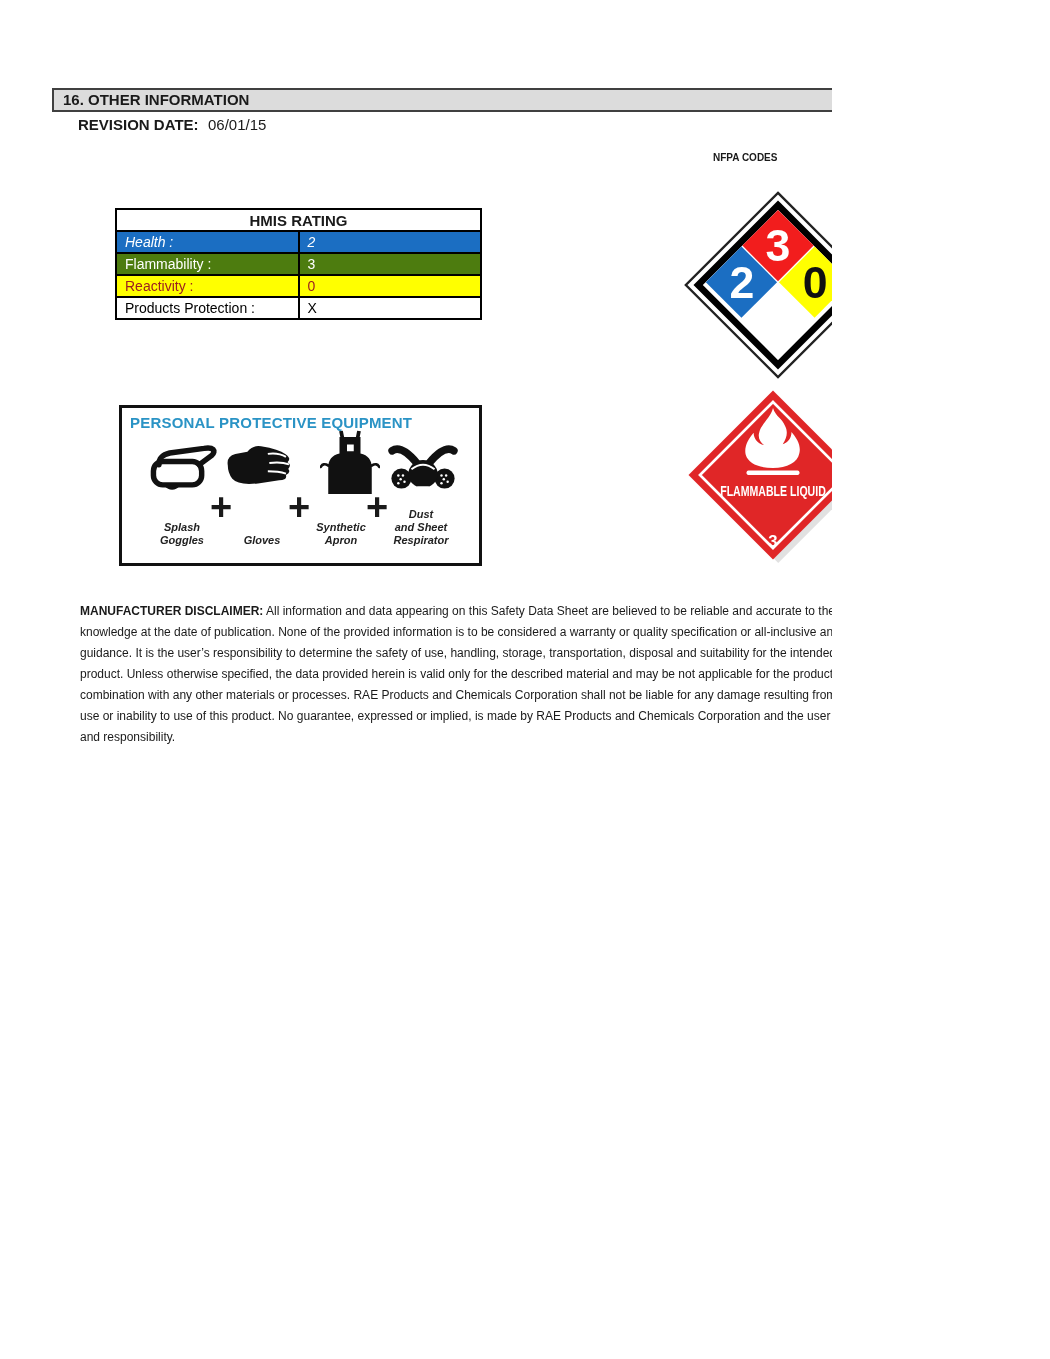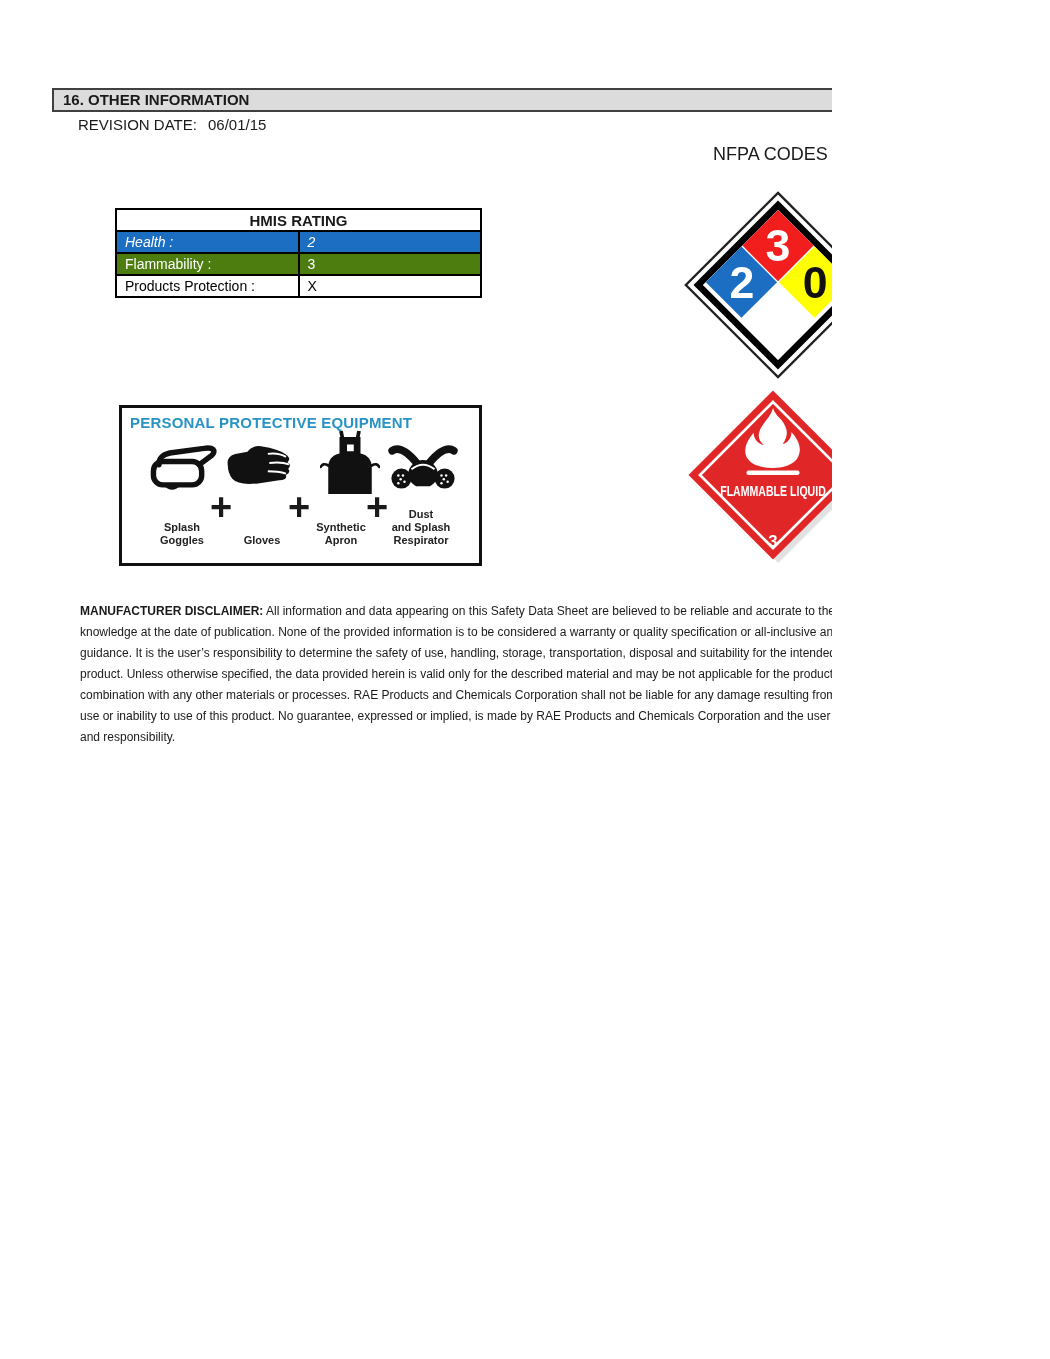--- a/index.html
+++ b/index.html
@@ -5,45 +5,45 @@
   * { margin:0; padding:0; box-sizing:border-box; }
   body { background:#fff; font-family:"Liberation Sans", sans-serif; color:#1a1a1a; }
   #page { position:relative; width:832px; height:1359px; background:#ffffff; overflow:hidden; }
 
   
   .section-bar {
     position:absolute; left:52px; top:88px; width:946px; height:24px;
     background:#dcdcdc; border:2px solid #404040;
     font-weight:bold; font-size:15px; line-height:20px; padding-left:9px;
   }
-  .revision-label { position:absolute; left:78px; top:116px; font-weight:normal; font-size:15px; }
+  .revision-label { position:absolute; left:78px; top:116px; font-weight:bold; font-size:15px; }
   .revision-value { position:absolute; left:208px; top:116px; font-size:15px; }
 
-  .nfpa-title { position:absolute; left:713px; top:144px; font-weight:normal; font-size:18px; }
+  .nfpa-title { position:absolute; left:713px; top:152px; font-weight:bold; font-size:10px; }
 
   
   table.hmis { position:absolute; left:115px; top:208px; width:367px; border-collapse:collapse; table-layout:fixed;border-radius:19px; }
   table.hmis td { border:2px solid #000; font-size:14px; height:22px; padding:1px 0 1px 8px; }
   table.hmis td.hdr { text-align:center; font-weight:bold; font-size:15px; padding-left:0; background:#fff; }
   td.c-label { width:230px; }
   td.c-value { width:137px; }
   .row-health td { background:#1b6ec2; color:#ffffff;font-style:italic; }
   .row-flamm  td { background:#4d7c0f; color:#ffffff; }
   .row-react  td { background:#ffff00; color:#9c2020; }
   .row-pp     td { background:#ffffff; color:#000000; }
 
   .nfpa-diamond { position:absolute; left:680px; top:190px; }
   .flam-placard { position:absolute; left:683px; top:387px; }
 
   
   .ppe-box { position:absolute; left:119px; top:405px; width:363px; height:161px; border:3px solid #111; background:#fff; }
   .ppe-title { position:absolute; left:8px; top:6px; font-weight:bold; font-size:15px; letter-spacing:0.2px; color:#2a93c5; }
   .ppe-icon { position:absolute; }
   .ppe-plus { position:absolute; top:80px; font-size:38px; font-weight:bold; color:#1a1a1a; transform:translateX(-50%); line-height:38px; }
-  .ppe-label { position:absolute; bottom:16px; width:100px; transform:translateX(-50%); text-align:center; font-weight:bold; font-size:11px; line-height:13px; color:#222; }
+  .ppe-label { position:absolute; bottom:16px; width:100px; transform:translateX(-50%); text-align:center; font-weight:bold; font-size:11px; line-height:13px; color:#222;font-style:italic; }
 
   
   .disclaimer { position:absolute; left:80px; top:601px; width:858px; font-size:12px; line-height:21px; color:#1a1a1a; }
   .disclaimer b { font-weight:bold; }
 
   .footer { position:absolute; left:919px; top:1281px; font-size:13.5px; color:#7f7f7f; }
 </style>
 </head>
 <body>
 
@@ -62,20 +62,24 @@
         <tr>
       <td class="hdr" colspan="2">HMIS RATING</td>
     </tr>
     <tr class="row-health">
       <td class="c-label">Health :</td>
       <td class="c-value">2</td>
     </tr>
     <tr class="row-flamm">
       <td class="c-label">Flammability :</td>
       <td class="c-value">3</td>
+    </tr>
+    <tr class="row-react">
+      <td class="c-label">Reactivity :</td>
+      <td class="c-value">0</td>
     </tr>
     <tr class="row-pp">
       <td class="c-label">Products Protection :</td>
       <td class="c-value">X</td>
     </tr>
   </tbody>
     </table>
 
   <svg class="nfpa-diamond" width="196" height="190" viewBox="0 0 200 200">
     <polygon points="100,3 197,100 100,197 3,100" fill="#ffffff" stroke="#222" stroke-width="2.5"></polygon>
@@ -141,21 +145,21 @@
     </div>
     <div class="ppe-label" style="left:140px;">
       <div>Gloves</div>
     </div>
     <div class="ppe-label" style="left:219px;">
       <div>Synthetic</div>
       <div>Apron</div>
     </div>
     <div class="ppe-label" style="left:299px;">
       <div>Dust</div>
-      <div>and Splash</div>
+      <div>and Sheet</div>
       <div>Respirator</div>
     </div>
   </div>
 
   <svg class="flam-placard" width="180" height="176" viewBox="0 0 200 200">
     <polygon points="106,10 200,106 106,200 12,106" fill="#c9c9c9" opacity="0.55"></polygon>
     <polygon points="100,4 196,100 100,196 4,100" fill="#e02627"></polygon>
     <polygon points="100,17 183,100 100,183 17,100" fill="none" stroke="#ffffff" stroke-width="3"></polygon>
     <path d="M100 24 C97 36 86 42 84 53 C83 59 86 63 90 66 C83 65 78 59 78 52 C71 60 67 69 69 77 C72 87 84 92 100 92 C116 92 128 86 130 75 C132 66 127 58 121 51 C121 58 117 63 111 65 C116 58 117 51 114 45 C110 35 103 34 100 24 Z" fill="#ffffff"></path>
     <rect x="70" y="95" width="60" height="5" rx="2" fill="#ffffff"></rect>

